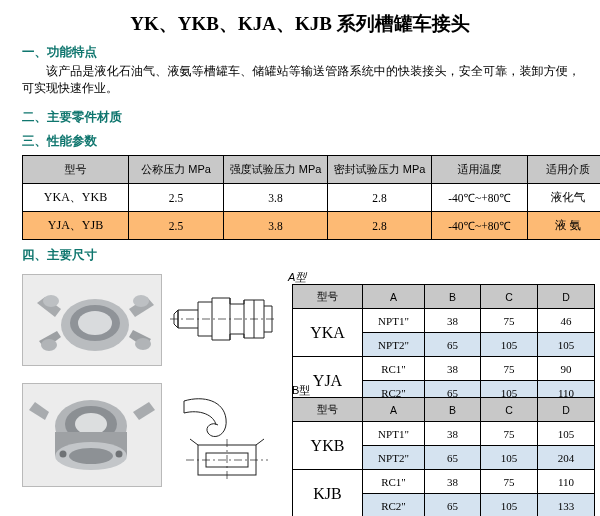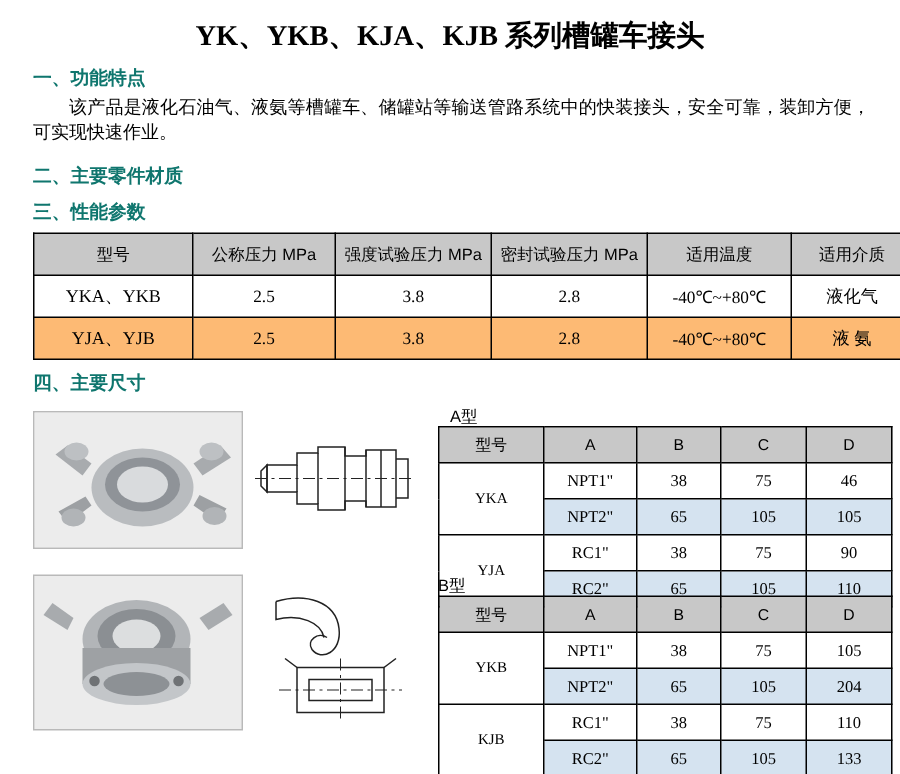--- a/index.html
+++ b/index.html
@@ -123,21 +123,21 @@
   }
   .dim-table tr.head td {
     background: #c8c8c8;
     font-family: "Liberation Sans", sans-serif;
     font-size: 10.5px;
   }
   .dim-table tr.alt td {
     background: #d5e3f0;
   }
   .dim-table td.model {
-    font-size: 10px;
+    font-size: 16px;
   }
   svg { display:block; }
 </style>
 </head>
 <body>
 
 <div class="page">
 
   <div class="title">YK、YKB、KJA、KJB 系列槽罐车接头</div>
 
@@ -215,21 +215,21 @@
           <line x1="62" y1="24" x2="62" y2="66"></line>
           <line x1="76" y1="26" x2="76" y2="64"></line>
           <line x1="86" y1="26" x2="86" y2="64"></line>
           <path d="M6 40 L10 36 L10 54 L6 50 Z"></path>
           <line x1="2" y1="45" x2="108" y2="45" stroke-dasharray="8 3 2 3" stroke-width="0.7"></line>
           <path d="M96 32 L104 32 L104 58 L96 58"></path>
         </g>
       </svg>
     </div>
 
-    <div class="type-label" style="left:300px; top:0px;">A型</div>
+    <div class="type-label" style="left:288px; top:0px;font-style:italic;">A型</div>
 
     <table class="dim-table" style="left:292px; top:14px;">
       <colgroup>
         <col style="width:70px">
           <col style="width:62px">
           <col style="width:56px">
           <col style="width:57px">
           <col style="width:57px">
       </colgroup>
       <tbody>

